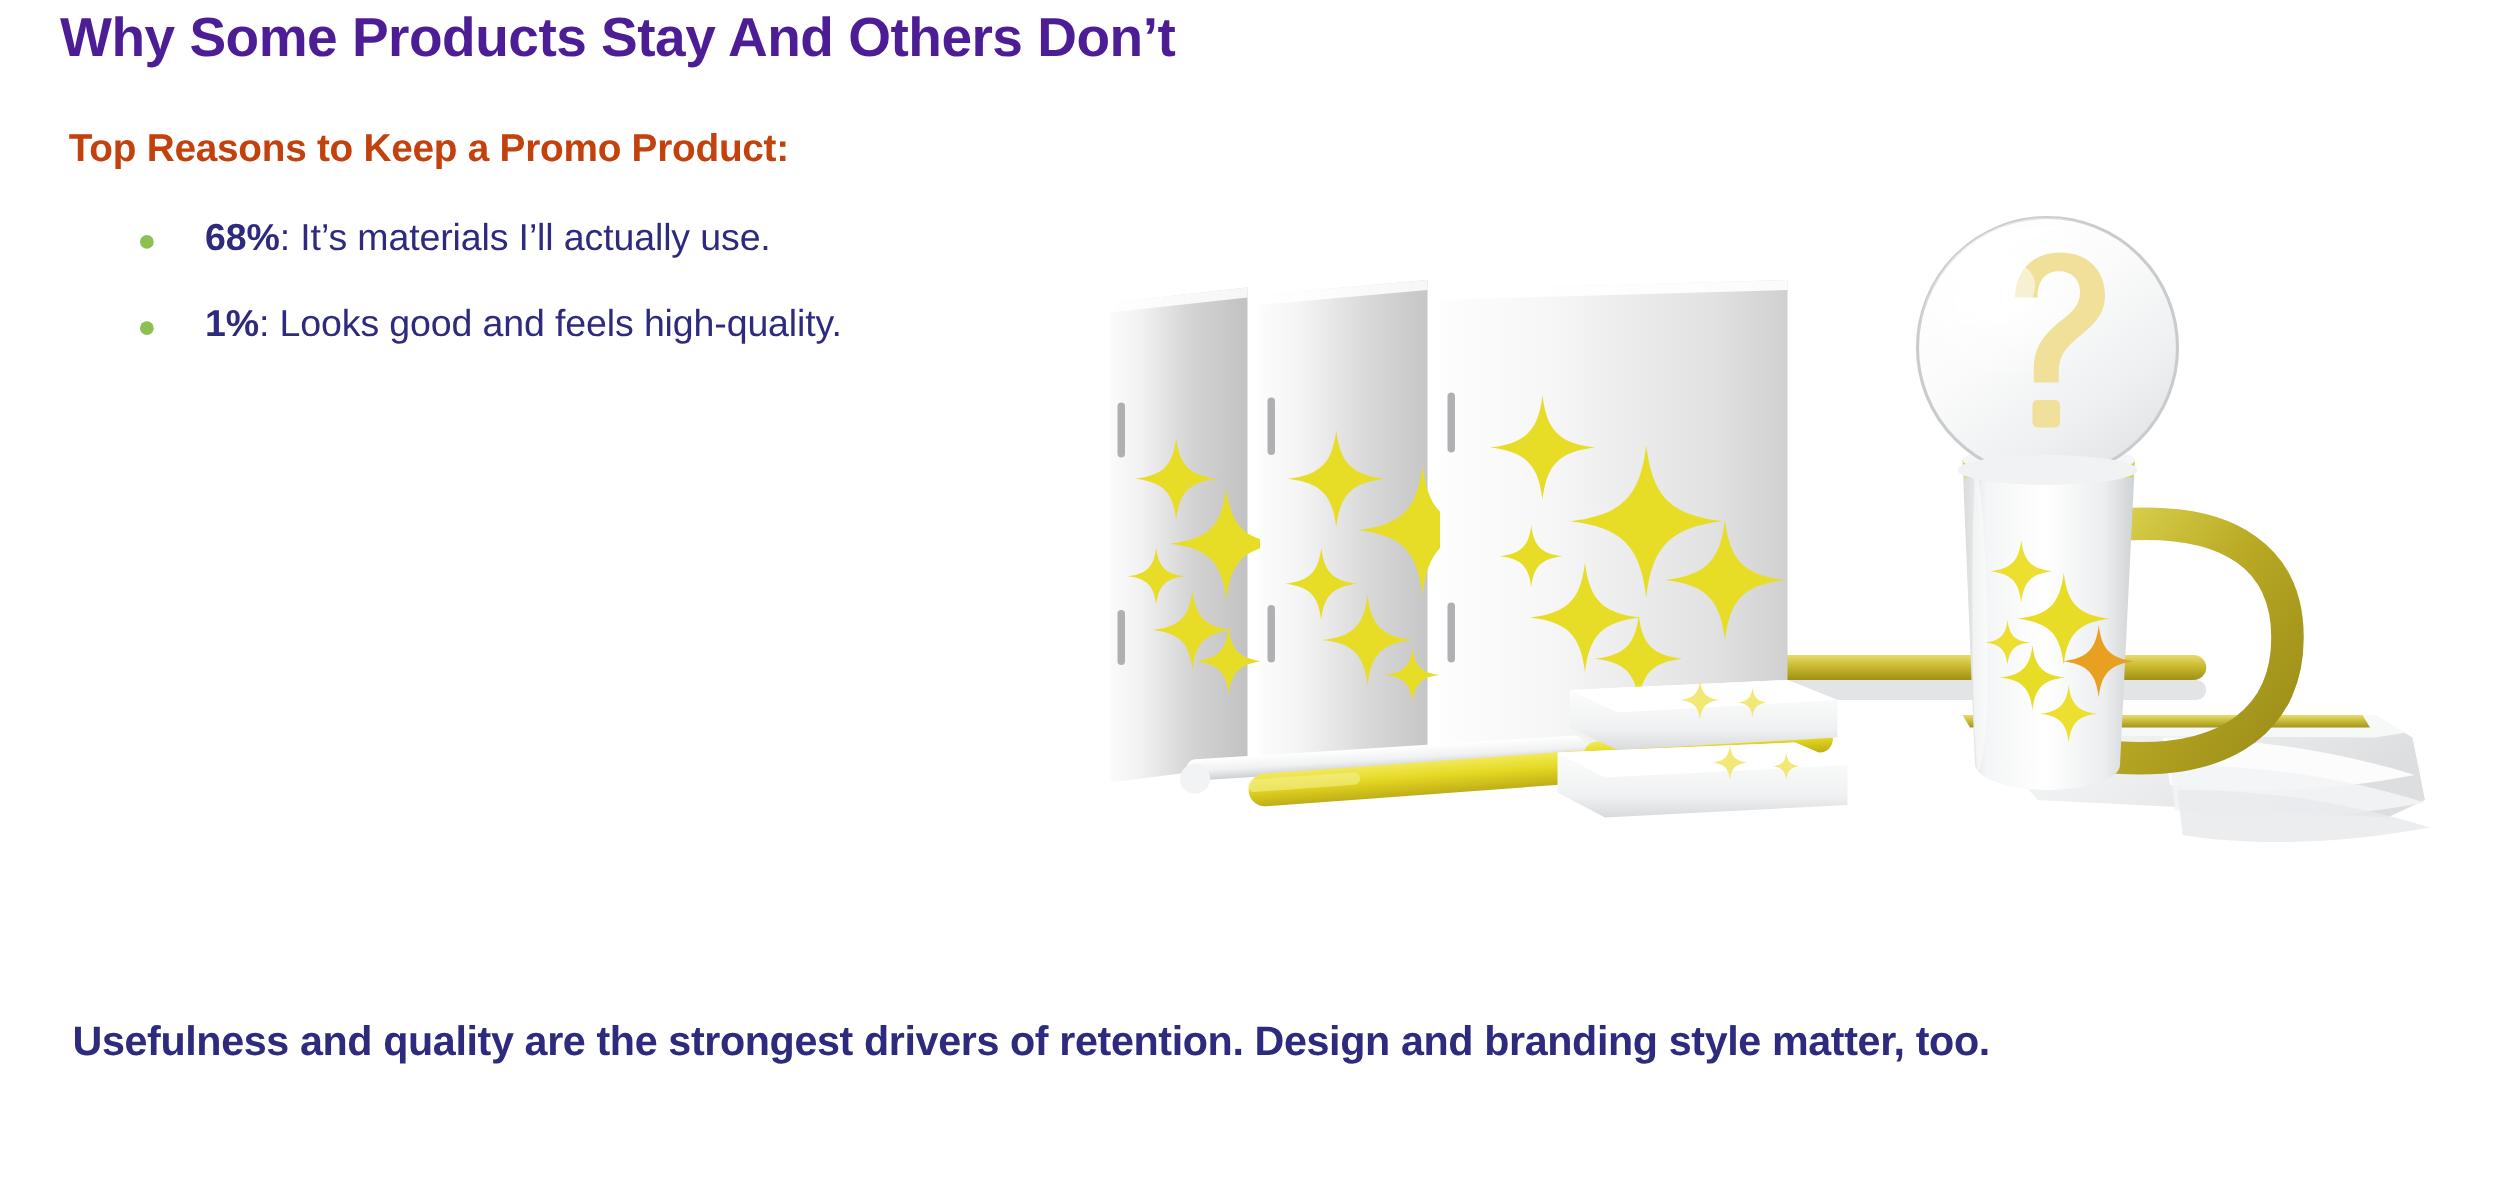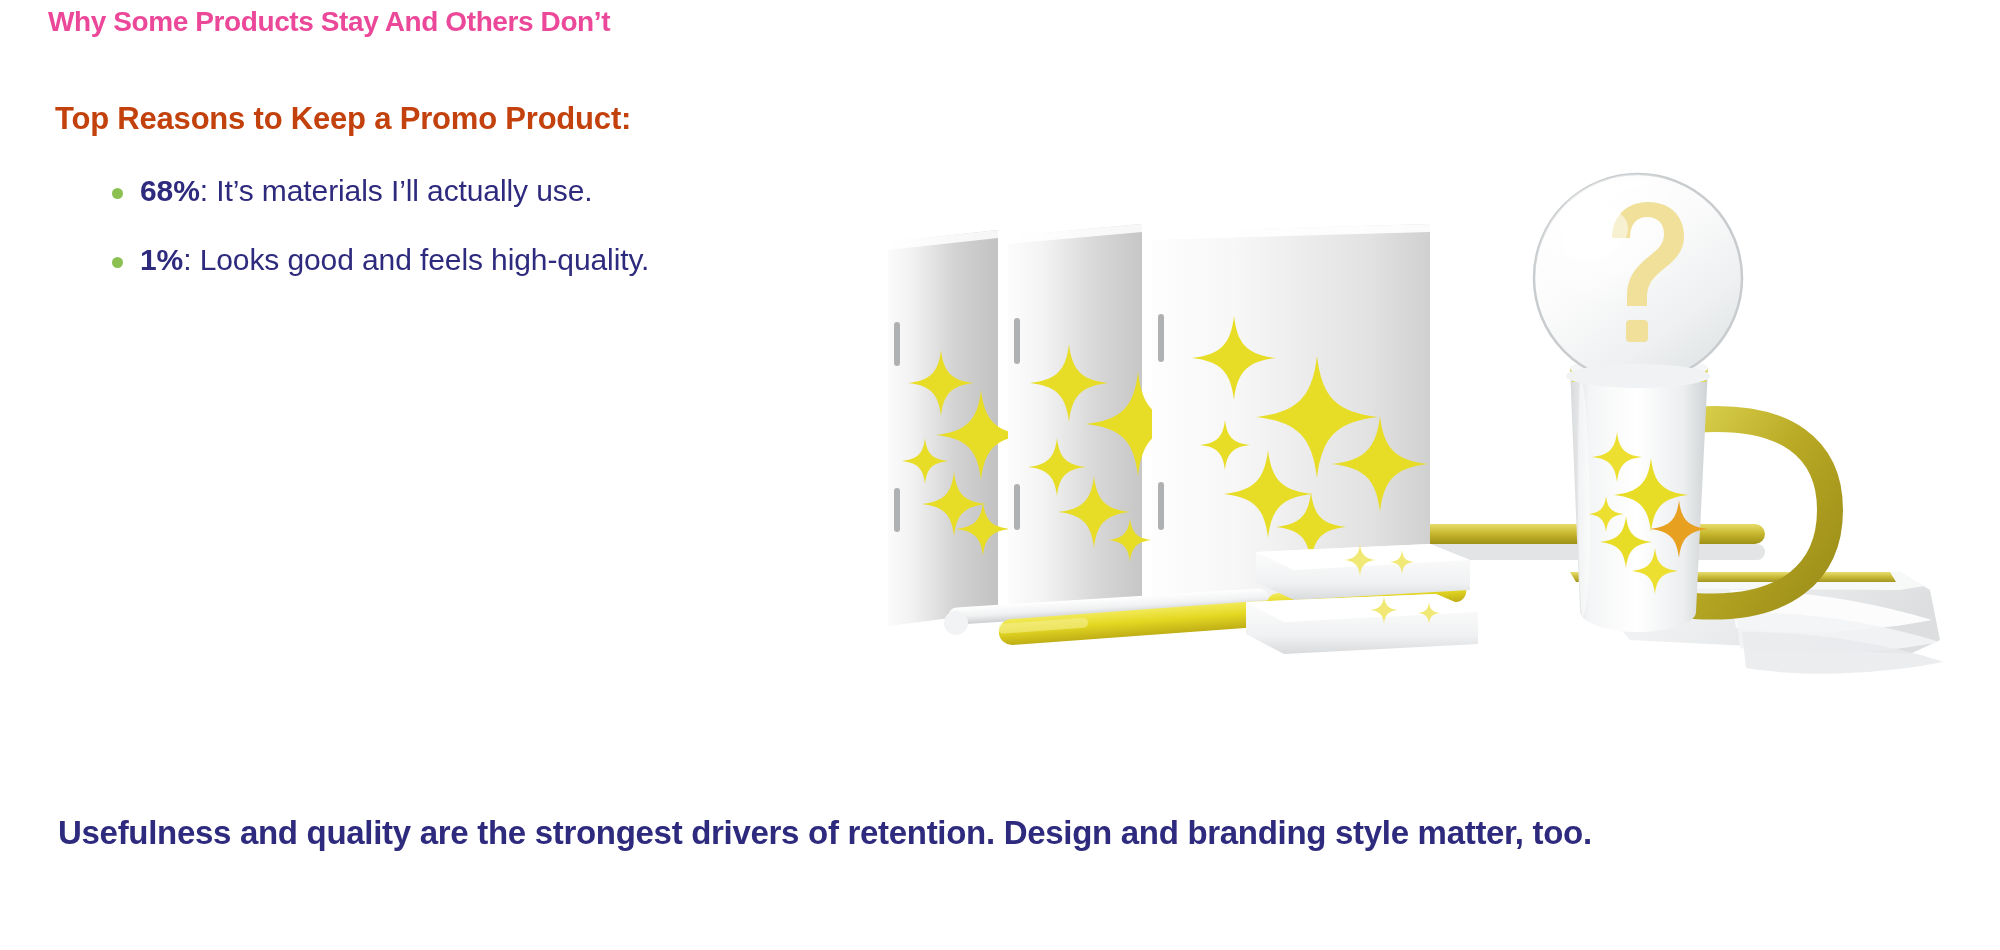--- a/index.html
+++ b/index.html
@@ -20,24 +20,24 @@
     position: absolute;
     inset: 0;
     background: #ffffff;
   }
 
   
   .slide-title {
     position: absolute;
     left: 48px;
     top: 6px;
-    font-size: 28px;
+    font-size: 44px;
     font-weight: bold;
     letter-spacing: -0.4px;
-    color: #ec4899;
+    color: #4c1d95;
     white-space: nowrap;
   }
 
   
   .subtitle {
     position: absolute;
     left: 55px;
     top: 101px;
     font-size: 31px;
     font-weight: bold;
@@ -69,20 +69,21 @@
     position: absolute;
     left: 4px;
     top: 18px;
     width: 11px;
     height: 11px;
     border-radius: 50%;
     background: #8cc152;
   }
   .pct {
     font-weight: bold;
+    margin-left: 24px;
   }
 
   
   .summary {
     position: absolute;
     left: 58px;
     top: 810px;
     width: 1830px;
     font-size: 33px;
     font-weight: bold;

